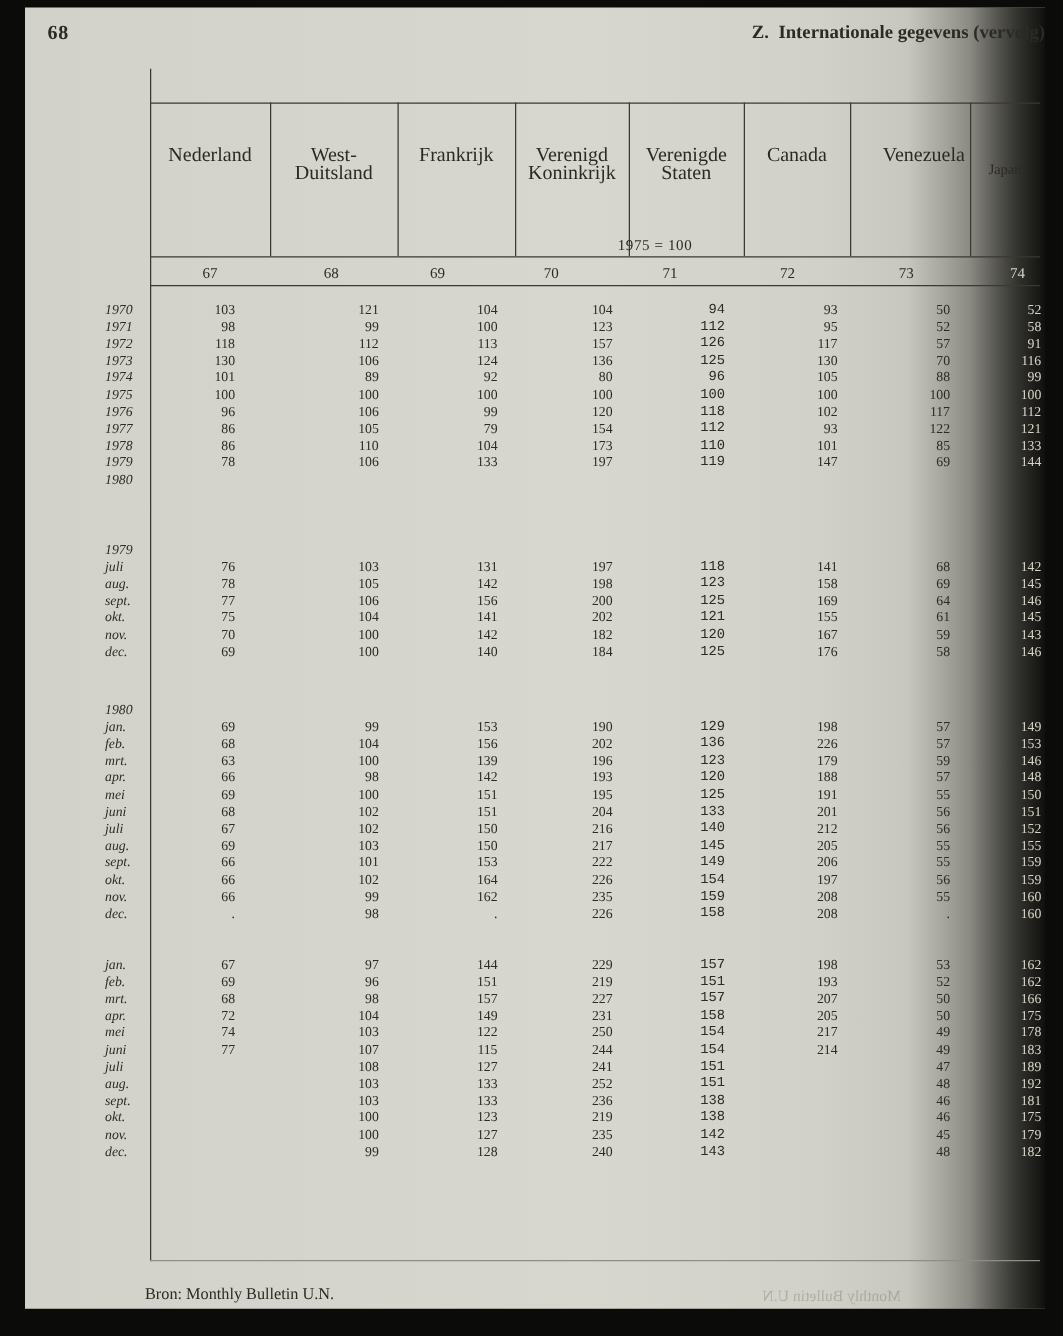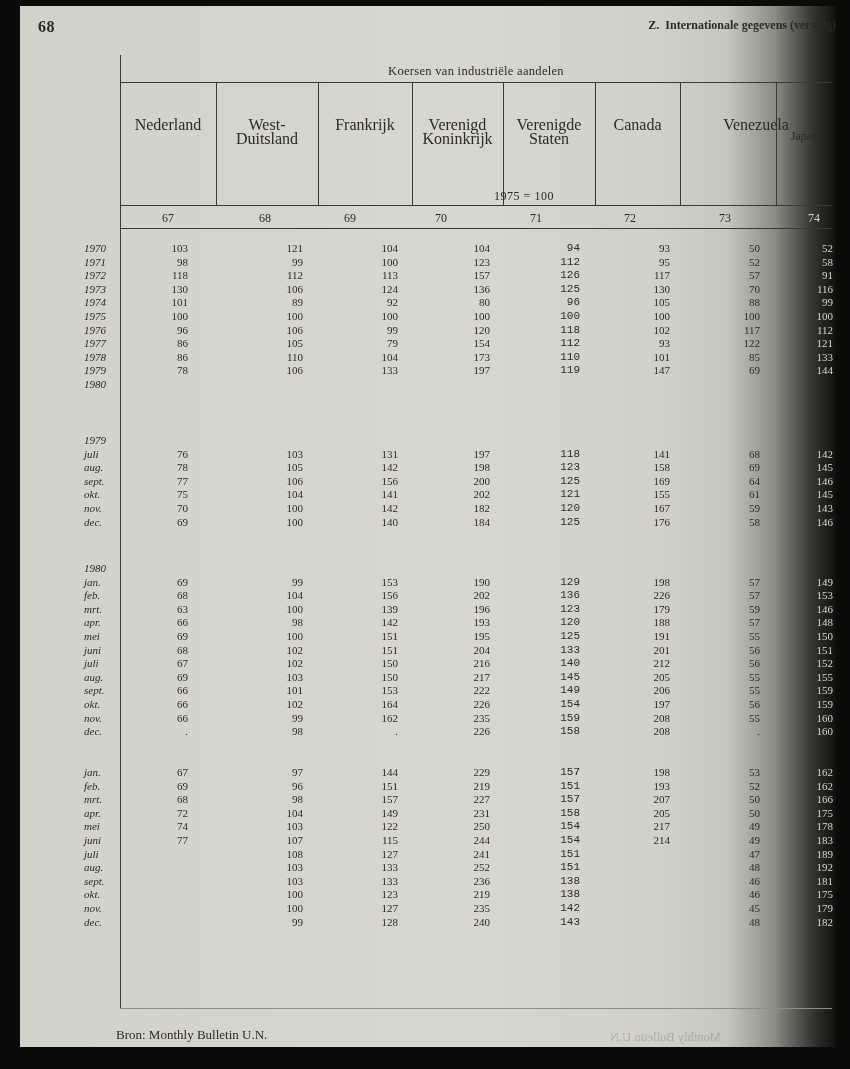--- a/index.html
+++ b/index.html
@@ -18,21 +18,21 @@
     background:linear-gradient(90deg,rgba(25,25,21,0) 0%,rgba(25,25,21,0.30) 45%,rgba(16,16,13,0.78) 80%,rgba(8,8,6,0.95) 100%);
     z-index:1;pointer-events:none;
   }
   .content{position:absolute;inset:0;z-index:2;}
   .page-number{
     position:absolute;left:18px;top:12px;
     font-size:16px;font-weight:bold;letter-spacing:0.5px;
   }
   .page-header-right{
     position:absolute;right:0px;top:12px;
-    font-size:12px;font-weight:bold;white-space:pre;
+    font-size:15px;font-weight:bold;white-space:pre;
   }
   .rule{position:absolute;left:100px;width:712px;height:1px;background:#3a3932;}
   .title-rule{top:76px;}
   .codes-top-rule{top:199px;}
   .codes-bottom-rule{top:222px;}
   .bottom-rule{top:1002px;background:#8f8e84;}
   .vline{position:absolute;width:1px;background:#3a3932;}
   .left-line{left:100px;top:49px;height:954px;}
   .vsep{top:76px;height:123px;}
   .v1{left:196px;} .v2{left:298px;} .v3{left:392px;} .v4{left:483px;}
@@ -41,21 +41,21 @@
     position:absolute;left:100px;top:58px;width:712px;
     text-align:center;font-size:12.5px;letter-spacing:0.3px;
   }
   .col-head{
     position:absolute;top:112px;text-align:center;font-size:16px;
     line-height:13.5px;white-space:pre-line;
   }
   .h0{left:100px;width:96px;} .h1{left:196px;width:102px;}
   .h2{left:298px;width:94px;} .h3{left:392px;width:91px;}
   .h4{left:483px;width:92px;} .h5{left:575px;width:85px;}
-  .h6{left:688px;width:96px;} .h7{left:756px;width:56px;top:124px;font-size:11.5px;}
+  .h6{left:671px;width:96px;} .h7{left:756px;width:56px;top:124px;font-size:11.5px;}
   .base-note{
     position:absolute;left:100px;top:183px;width:712px;
     text-align:center;font-size:12px;letter-spacing:0.5px;padding-left:48px;
   }
   .col-code{position:absolute;top:205px;width:30px;text-align:center;font-size:12px;}
   .k0{left:133px;} .k1{left:230px;} .k2{left:315px;} .k3{left:406px;}
   .k4{left:501px;} .k5{left:595px;} .k6{left:690px;} .k7{left:779px;color:#d6d3c6;}
   #table-rows{position:absolute;inset:0;}
   .section{position:absolute;left:64px;width:749px;}
   .trow{display:flex;height:13.6px;line-height:13.6px;font-size:11px;}
@@ -87,21 +87,20 @@
     <div class="vline vsep v2"></div>
     <div class="vline vsep v3"></div>
     <div class="vline vsep v4"></div>
     <div class="vline vsep v5"></div>
     <div class="vline vsep v6"></div>
     <div class="vline vsep v7"></div>
     <div class="rule codes-top-rule"></div>
     <div class="rule codes-bottom-rule"></div>
     <div class="rule bottom-rule"></div>
 
-    <div class="table-title">Koersen van industriële aandelen</div>
 
     <div class="col-head h0">Nederland</div>
     <div class="col-head h1">West-
 Duitsland</div>
     <div class="col-head h2">Frankrijk</div>
     <div class="col-head h3">Verenigd
 Koninkrijk</div>
     <div class="col-head h4">Verenigde
 Staten</div>
     <div class="col-head h5">Canada</div>

